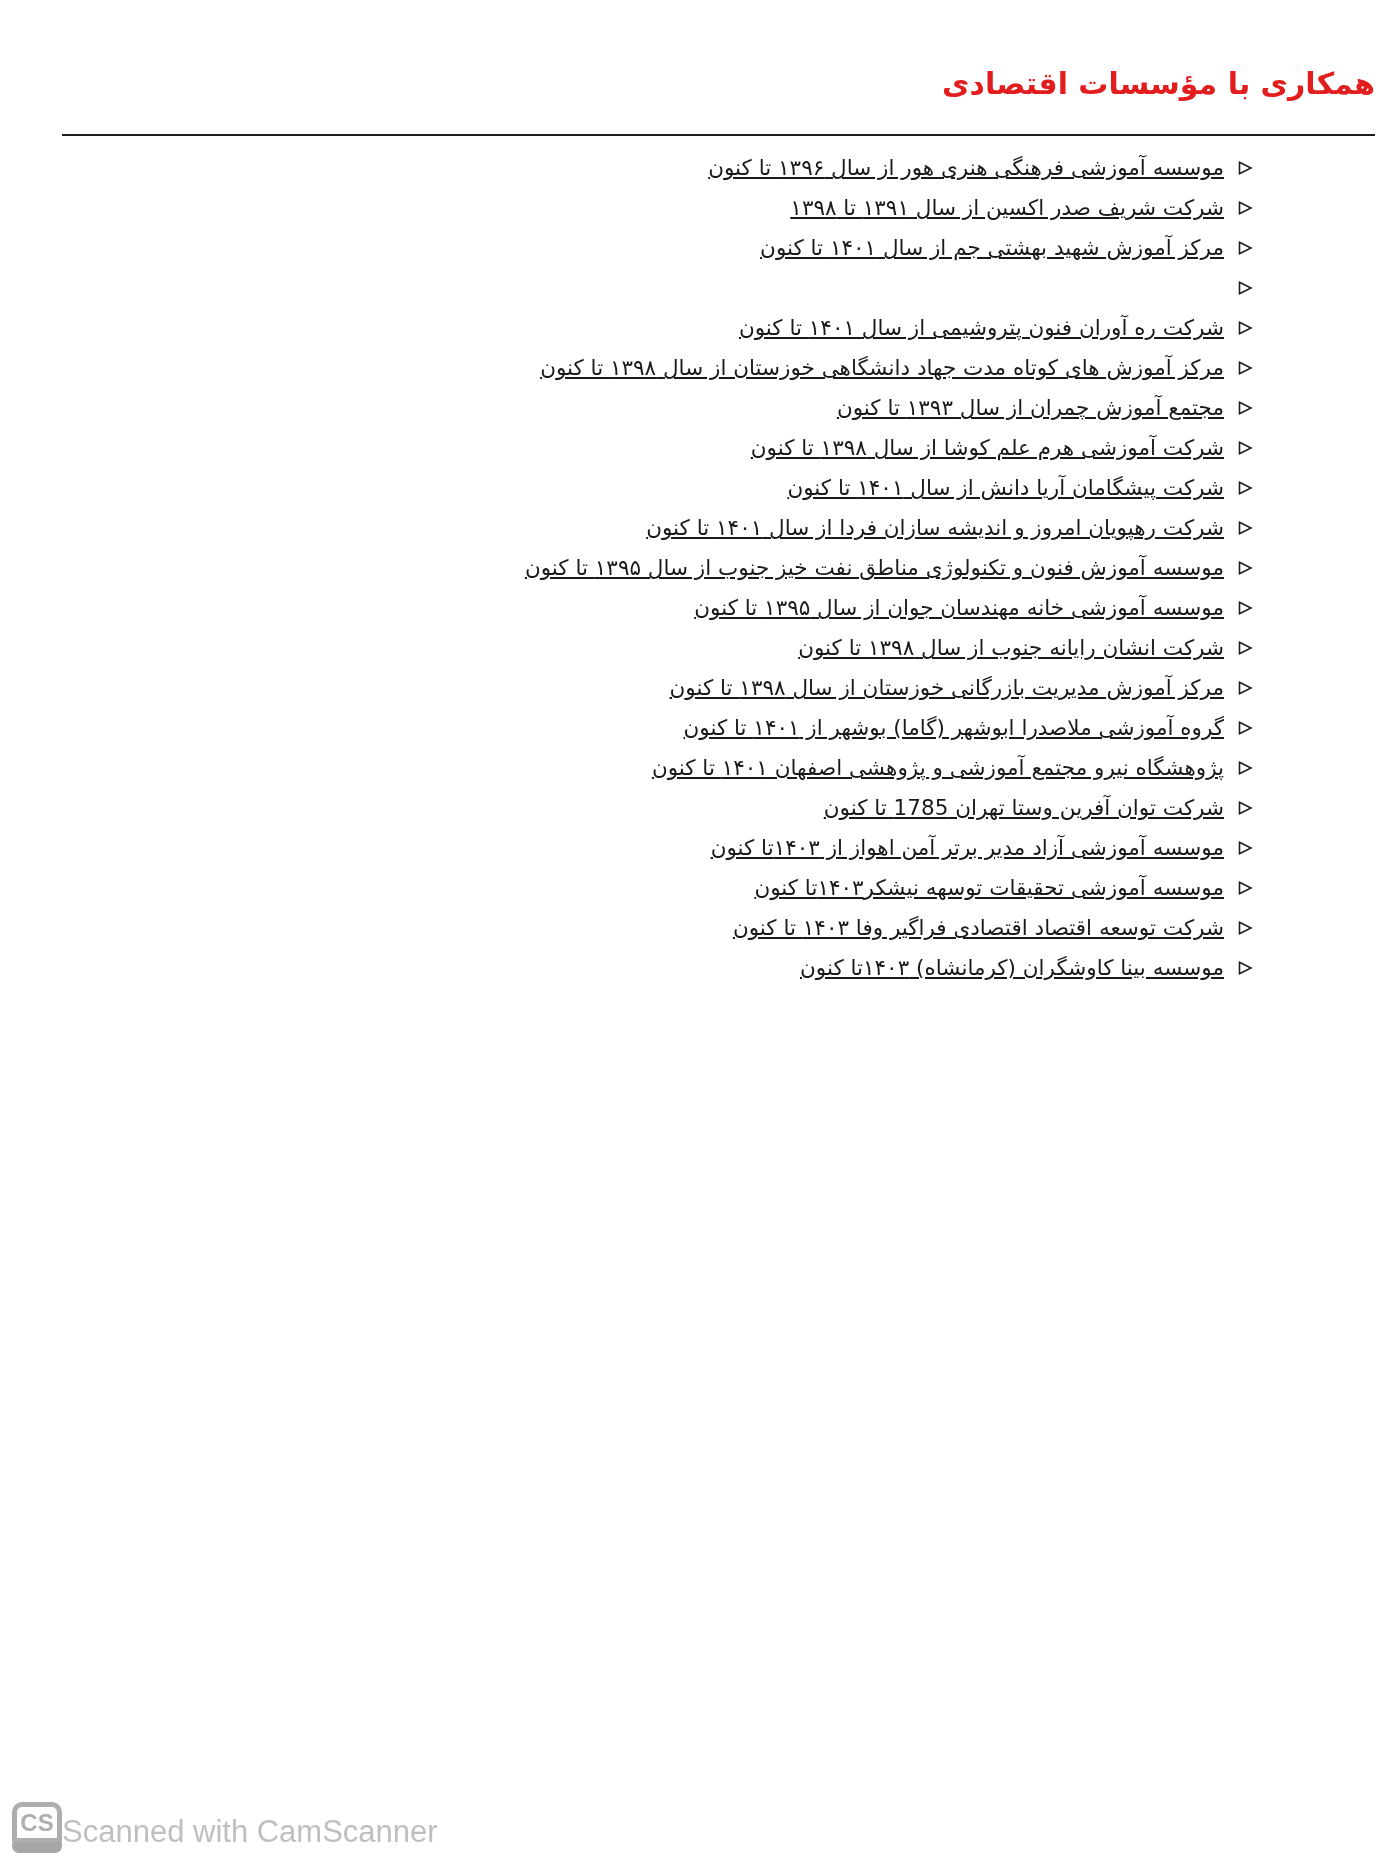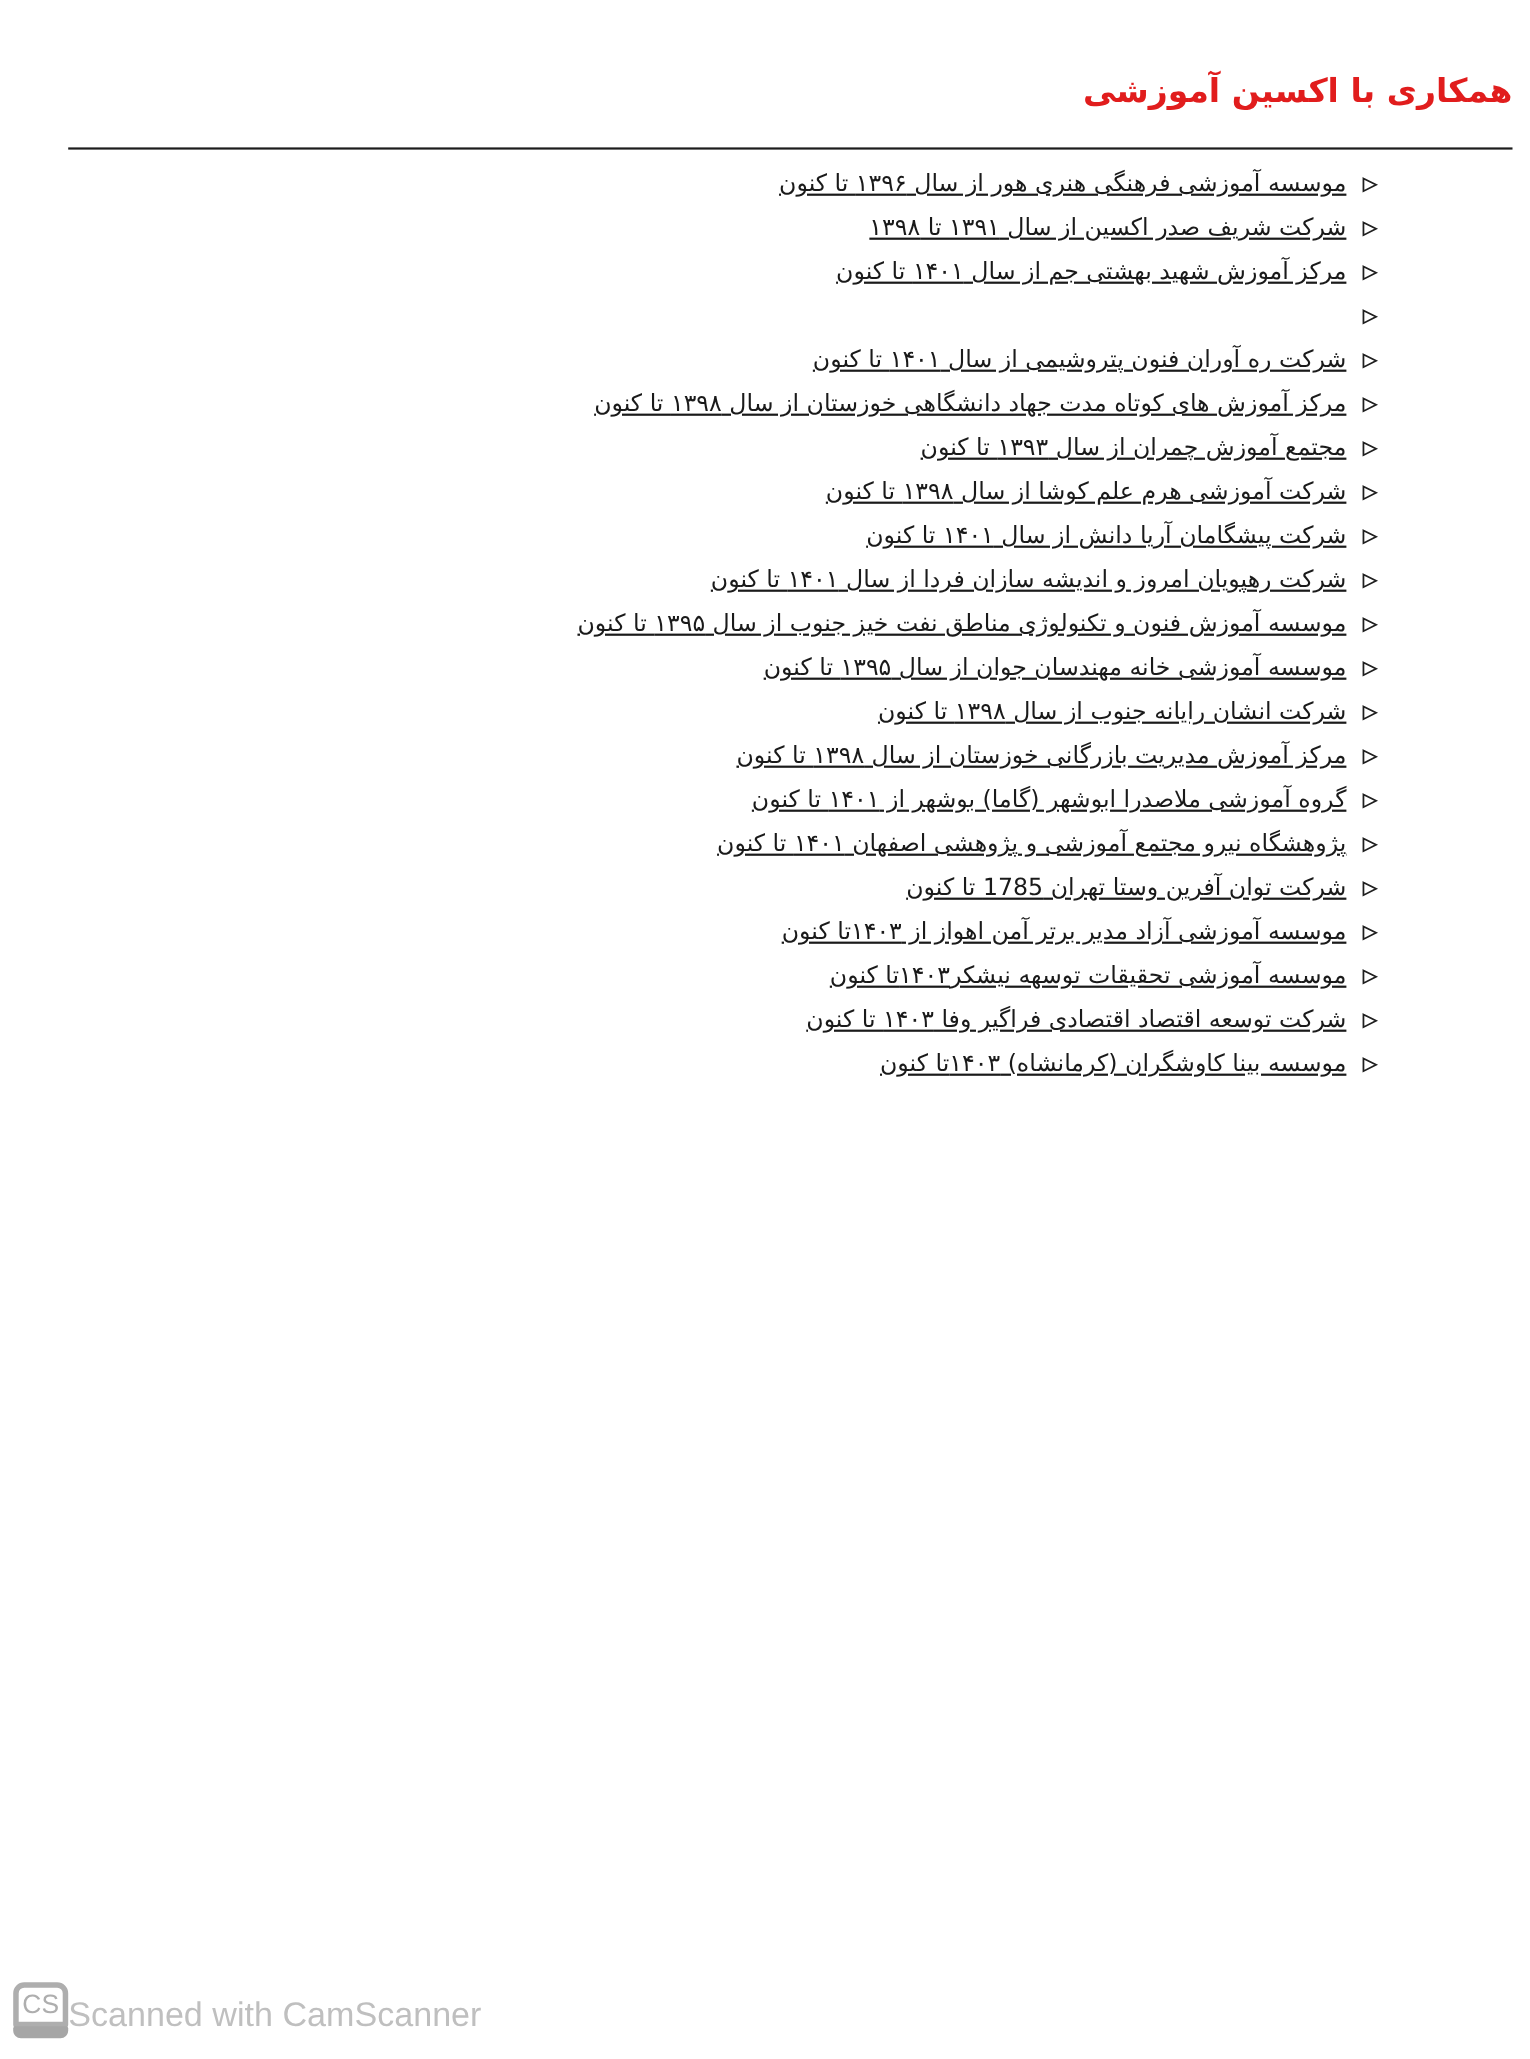--- a/index.html
+++ b/index.html
@@ -75,36 +75,36 @@
   .cs-logo::after {
     content:"";
     position:absolute;
     left:-5px; bottom:-15px;
     width:50px; height:11px;
     background:#a6a6a6;
     border-radius:2px 2px 7px 7px;
   }
   .cs-letters {
     font-family:"Liberation Sans", sans-serif;
-    font-weight:normal;
+    font-weight:bold;
     font-size:24px;
     color:#aeaeae;
   }
   .cs-text {
     padding-top:12px;
     font-family:"Liberation Sans", sans-serif;
     font-size:31px;
     color:#bfbfbf;
     white-space:nowrap;
   }
 </style>
 </head>
 <body>
 
-<div class="heading">همکاری با اکسین آموزشی</div>
+<div class="heading">همکاری با مؤسسات اقتصادی</div>
 
 <div class="rule"></div>
 
 <div class="list" id="institutions-list">
   <div class="row">
     <span class="bullet">
       <svg width="15" height="16" viewBox="0 0 15 16" aria-hidden="true">
         <path d="M1.5 2.2 L13 8 L1.5 13.8 Z" fill="none" stroke="#1f1f1f" stroke-width="1.6" stroke-linejoin="miter"></path>
       </svg>
     </span>

